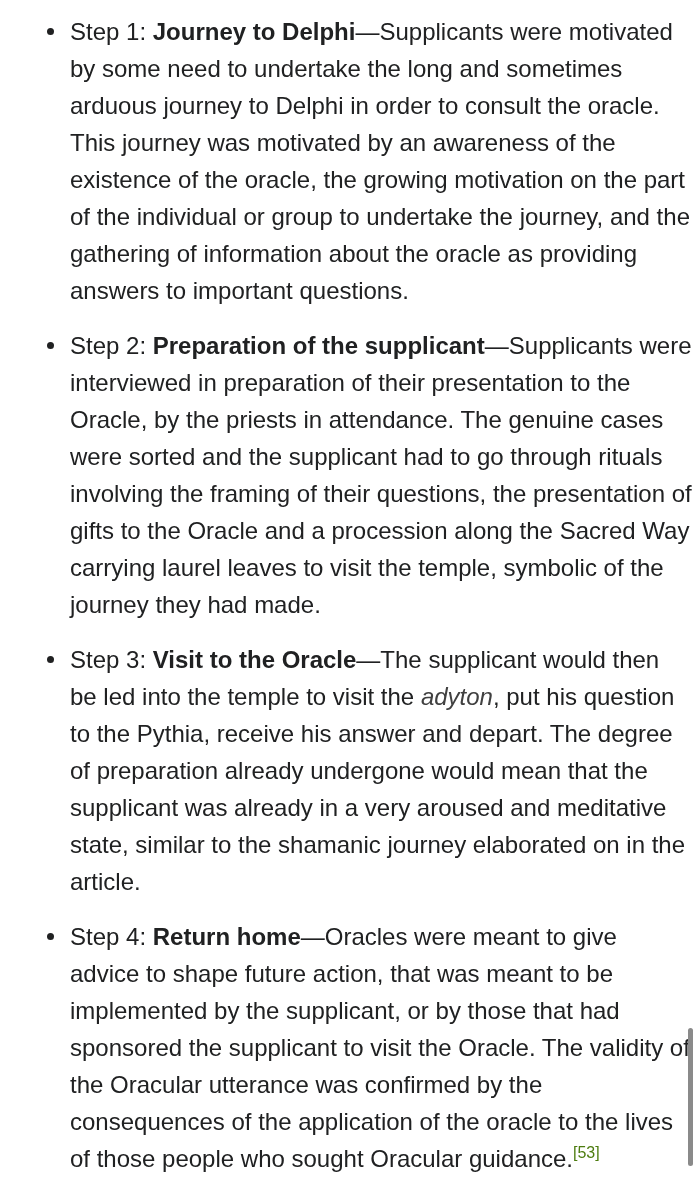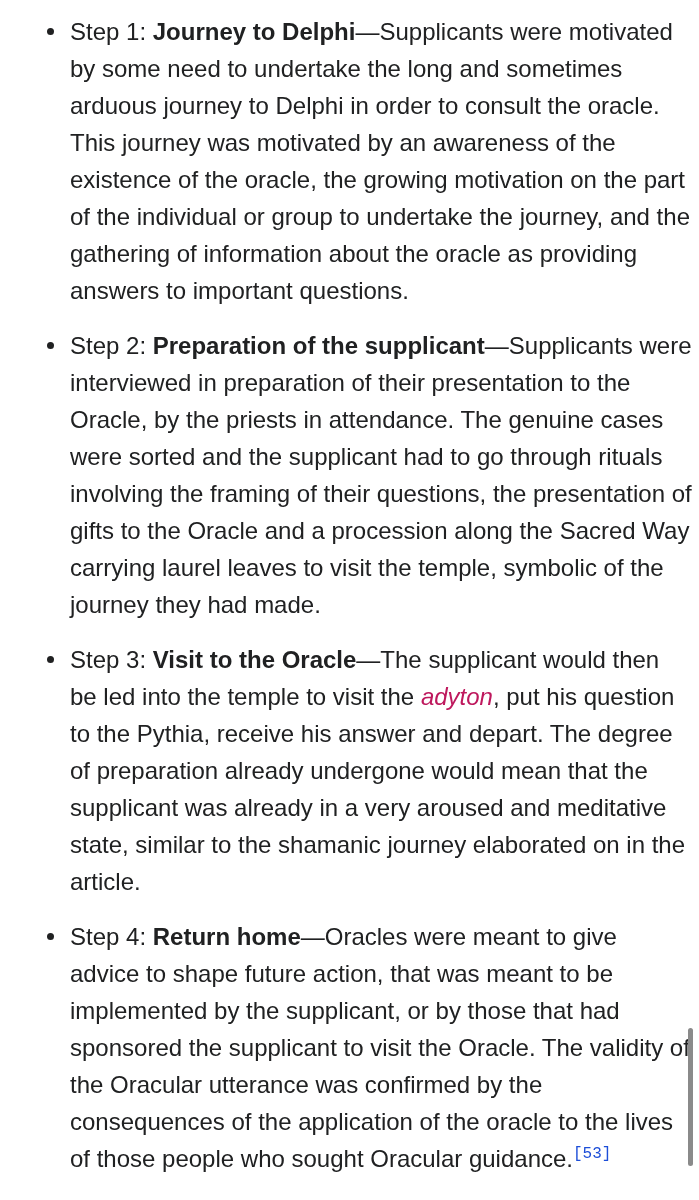--- a/index.html
+++ b/index.html
@@ -35,37 +35,36 @@
     top: 15px;
     width: 7px;
     height: 7px;
     border-radius: 50%;
     background: #202122;
   }
   .step-title {
     font-weight: 700;
   }
   a.wiki-link {
-    color: #be185d;
+    color: #404040;
     font-style: italic;
     text-decoration: none;
     cursor: pointer;
   }
   sup.ref {
     font-size: 16px;
     line-height: 0;
     vertical-align: baseline;
     position: relative;
     top: -0.55em;
   }
   sup.ref a {
-    color: #1d4ed8;
+    color: #4d7c0f;
     text-decoration: none;
     cursor: pointer;
-    font-family: Liberation Mono, monospace;
   }
   .scrollbar-thumb {
     position: absolute;
     left: 688px;
     top: 1028px;
     width: 5px;
     height: 138px;
     border-radius: 2.5px;
     background: #8a8a8a;
   }

